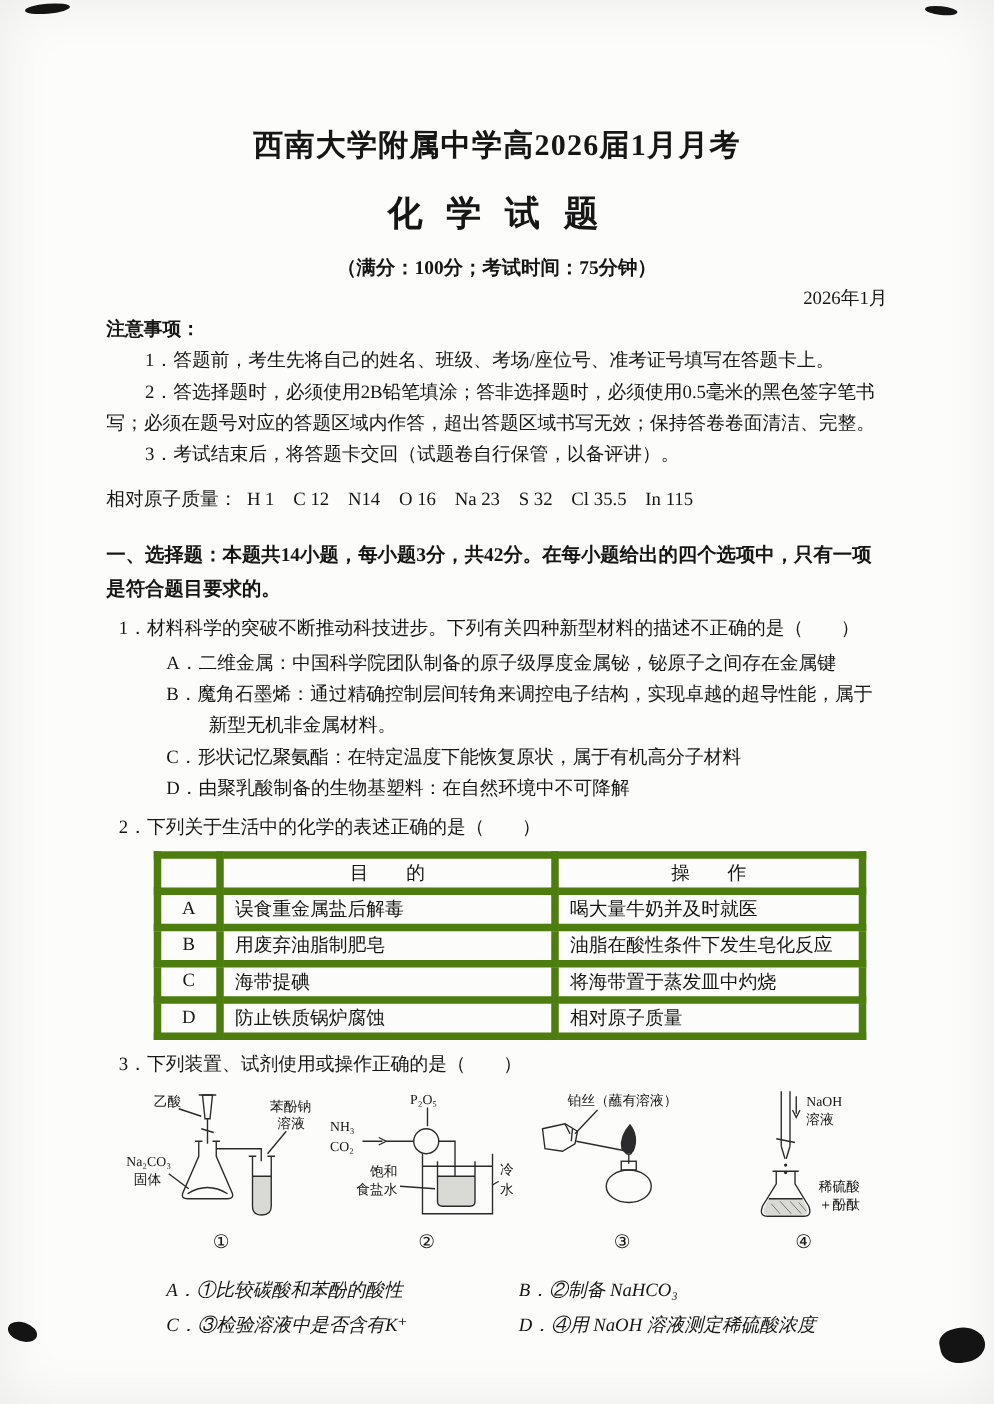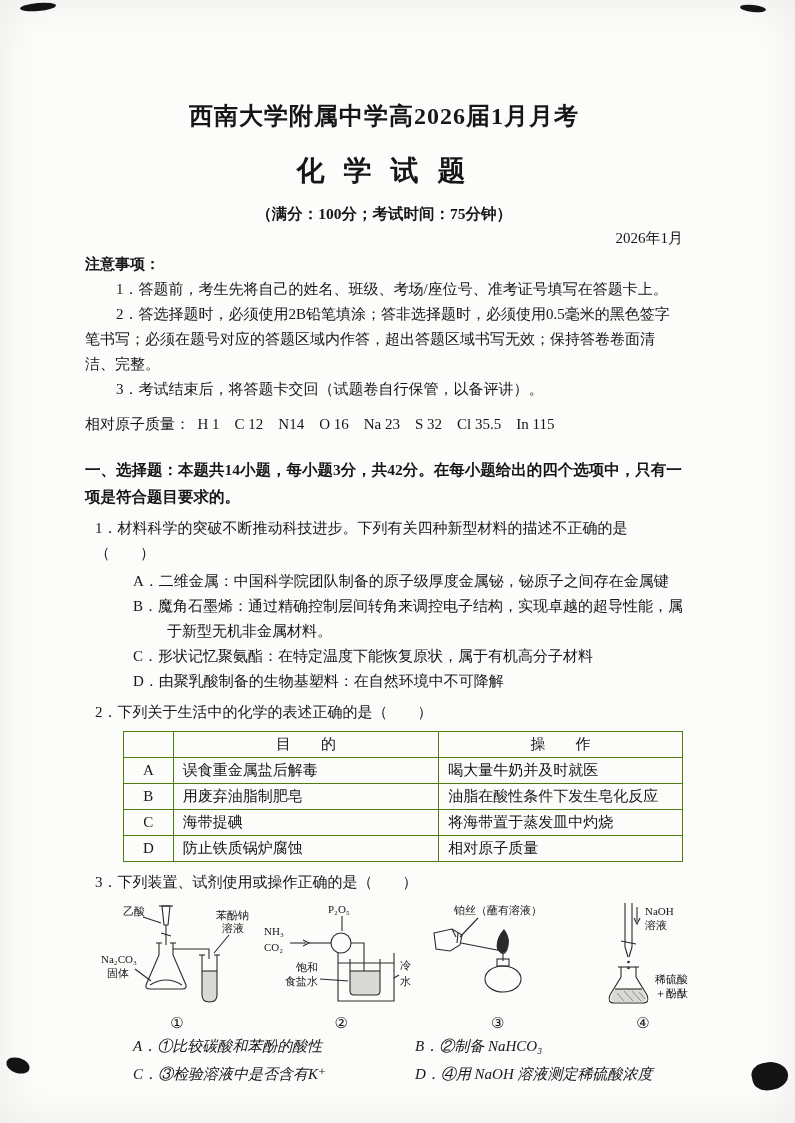--- a/index.html
+++ b/index.html
@@ -10,43 +10,43 @@
     background:#fcfcfa; color:#161616;
     font-family:"Liberation Serif","DejaVu Serif",serif;
   }
   .vignette { position:absolute; inset:0; box-shadow: inset 0 0 45px rgba(0,0,0,0.07); pointer-events:none; z-index:5; }
   .artifact { position:absolute; background:#141414; border-radius:50%; z-index:6; }
   .a-tl { left:20px; top:3px;  width:36px; height:8px;  transform:rotate(-5deg); }
   .a-tr { left:740px; top:5px; width:26px; height:7px;  transform:rotate(6deg); }
   .a-bl { left:6px;  top:1058px; width:24px; height:15px; transform:rotate(18deg); }
   .a-br { left:752px; top:1062px; width:36px; height:28px; transform:rotate(-12deg); border-radius:40% 60% 50% 50%; }
 
-  .page { position:absolute; inset:0; padding:100px 112px 0 85px; }
+  .page { position:absolute; inset:0; padding:100px 85px 0 85px; }
 
   .title   { text-align:center; font-size:24px; font-weight:bold; letter-spacing:1px; margin:0 0 20px; }
   .subject { text-align:center; font-size:28px; font-weight:bold; letter-spacing:6px; margin:0 0 14px; }
   .exam-info { text-align:center; font-size:15.5px; font-weight:bold; margin:0 0 4px; }
   .date { text-align:right; font-size:15px; margin:0 0 4px; }
 
   .notice p { font-size:15px; line-height:25px; margin:0; text-indent:31px; }
   .notice p.notice-heading { font-weight:bold; text-indent:0; }
 
   .atomic { font-size:15px; margin:13px 0 22px; white-space:pre-wrap; }
 
   .section-heading { font-size:15.5px; font-weight:bold; line-height:27px; margin:13px 0 4px; }
 
   .stem   { font-size:15px; line-height:25px; margin:6px 0 3px 10px; }
   .option { font-size:15px; line-height:25px; margin:0 0 0 48px; padding-left:34px; text-indent:-34px; }
 
   .q-table { border-collapse:collapse; margin:6px 0 8px 38px; }
-  .q-table td { border:1px solid #4d7c0f; font-size:15px; padding:2px 9px; height:26px; }
+  .q-table td { border:6px solid #4d7c0f; font-size:15px; padding:2px 9px; height:26px; }
   .q-table td.c { text-align:center; }
   .q-table col.w1 { width:50px; } .q-table col.w2 { width:268px; } .q-table col.w3 { width:246px; }
 
-  .apparatus-row { display:flex; justify-content:space-between; width:612px; margin:6px 0 0 16px; }
+  .apparatus-row { display:flex; justify-content:space-between; width:612px; margin:6px 0 16px 16px; }
   .apparatus { margin:0; }
   .apparatus svg { display:block; }
   .app-num { text-align:center; font-size:15px; margin-top:1px; }
 
   svg text { font-family:"Liberation Serif","DejaVu Serif",serif; font-size:11px; fill:#161616; }
   svg .ln { stroke:#2a2a2a; stroke-width:1.1; fill:none; }
   svg .fillq { fill:#d9d9d6; stroke:none; }
   svg .hatch { stroke:#777; stroke-width:0.8; }
 
   .opt-row { display:flex; margin-left:48px; font-size:15px; line-height:28px;font-style:italic; }

